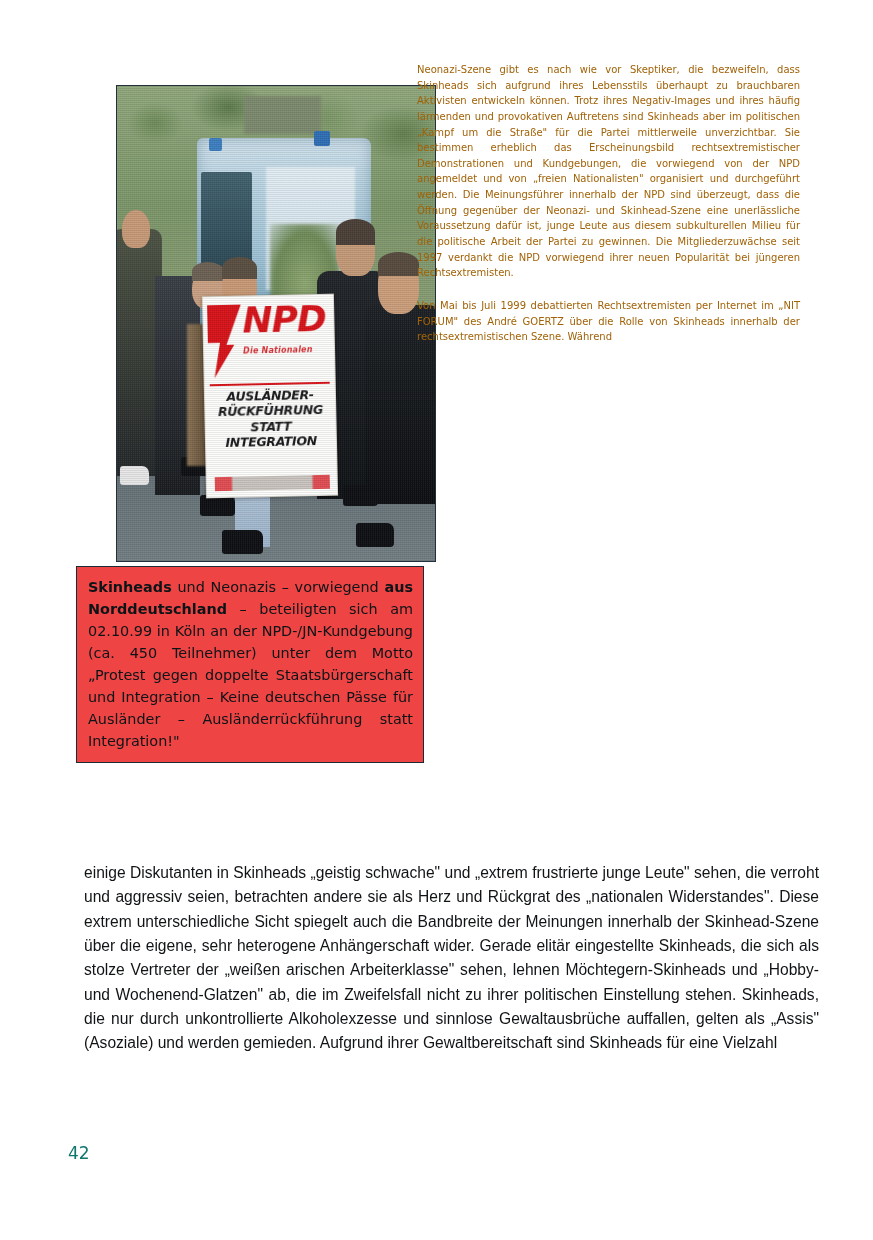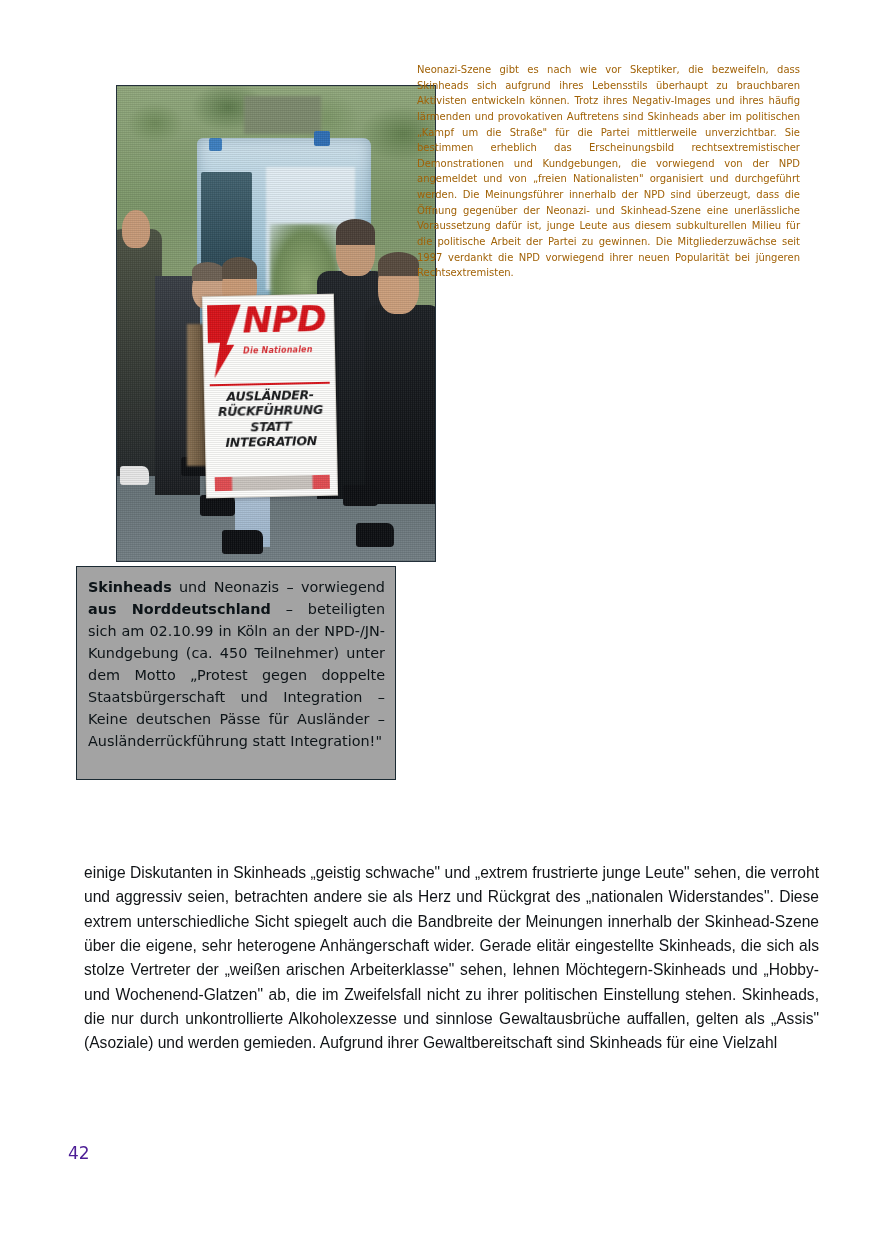--- a/index.html
+++ b/index.html
@@ -242,25 +242,25 @@
       repeating-linear-gradient(0deg, rgba(0,0,0,.5) 0 1px, transparent 1px 2px),
       repeating-linear-gradient(90deg, rgba(255,255,255,.35) 0 1px, transparent 1px 2px);
     pointer-events: none;
   }
 
   
   .caption-box {
     position: absolute;
     left: 76px;
     top: 566px;
-    width: 320px;
+    width: 348px;
     box-sizing: border-box;
-    background: #a3a3a3;
+    background: #ef4444;
     border: 1.6px solid #1b2a33;
-    padding: 9px 10px 27px 11px;
+    padding: 9px 10px 10px 11px;
   }
   .caption-text {
     font-family: "DejaVu Sans", sans-serif;
     font-size: 14.4px;
     line-height: 1.53;
     text-align: justify;
     text-justify: inter-word;
     color: #0d1418;
     margin: 0;
     hyphens: manual;
@@ -302,21 +302,21 @@
     hyphens: manual;
   }
 
   
   .page-number {
     position: absolute;
     left: 68px;
     top: 1143px;
     font-family: "DejaVu Sans", sans-serif;
     font-size: 17px;
-    color: #4c1d95;
+    color: #0f766e;
   }
 </style>
 </head>
 <body>
 
 <div class="page">
 
   <figure class="photo-figure">
     <div class="photo-canvas">
       <div class="ph-trees"></div>
@@ -372,19 +372,20 @@
       <div class="photo-grain"></div>
     </div>
   </figure>
 
   <div class="caption-box">
     <p class="caption-text"><b>Skinheads</b><span> und Neonazis – vorwiegend </span><b>aus Norddeutschland</b><span> – beteiligten sich am 02.10.99 in Köln an der NPD-/JN-Kundgebung (ca. 450 Teilnehmer) unter dem Motto „Protest gegen doppelte Staatsbürgerschaft und Integration – Keine deutschen Pässe für Ausländer – Ausländerrückführung statt Integration!"</span></p>
   </div>
 
   <div class="right-col">
     <p class="rc-par">Neonazi-Szene gibt es nach wie vor Skeptiker, die bezweifeln, dass Skinheads sich aufgrund ihres Lebensstils überhaupt zu brauchbaren Aktivisten entwickeln können. Trotz ihres Negativ-Images und ihres häufig lärmenden und provokativen Auftretens sind Skinheads aber im politischen „Kampf um die Straße" für die Partei mittlerweile unverzichtbar. Sie bestimmen erheblich das Erscheinungsbild rechtsextremistischer Demonstrationen und Kundgebungen, die vorwiegend von der NPD angemeldet und von „freien Nationalisten" organisiert und durchgeführt werden. Die Meinungsführer innerhalb der NPD sind überzeugt, dass die Öffnung gegenüber der Neonazi- und Skinhead-Szene eine unerlässliche Voraussetzung dafür ist, junge Leute aus diesem subkulturellen Milieu für die politische Arbeit der Partei zu gewinnen. Die Mitgliederzuwächse seit 1997 verdankt die NPD vorwiegend ihrer neuen Popularität bei jüngeren Rechtsextremisten.</p>
+    <p class="rc-par">Von Mai bis Juli 1999 debattierten Rechtsextremisten per Internet im „NIT FORUM" des André GOERTZ über die Rolle von Skinheads innerhalb der rechtsextremistischen Szene. Während</p>
   </div>
 
   <p class="full-par">einige Diskutanten in Skinheads „geistig schwache" und „extrem frustrierte junge Leute" sehen, die verroht und aggressiv seien, betrachten andere sie als Herz und Rückgrat des „nationalen Widerstandes". Diese extrem unterschiedliche Sicht spiegelt auch die Bandbreite der Meinungen innerhalb der Skinhead-Szene über die eigene, sehr heterogene Anhängerschaft wider. Gerade elitär eingestellte Skinheads, die sich als stolze Vertreter der „weißen arischen Arbeiterklasse" sehen, lehnen Möchtegern-Skinheads und „Hobby- und Wochenend-Glatzen" ab, die im Zweifelsfall nicht zu ihrer politischen Einstellung stehen. Skinheads, die nur durch unkontrollierte Alkoholexzesse und sinnlose Gewaltausbrüche auffallen, gelten als „Assis" (Asoziale) und werden gemieden. Aufgrund ihrer Gewaltbereitschaft sind Skinheads für eine Vielzahl</p>
 
   <div class="page-number">42</div>
 
 </div>
 
 </body></html>

